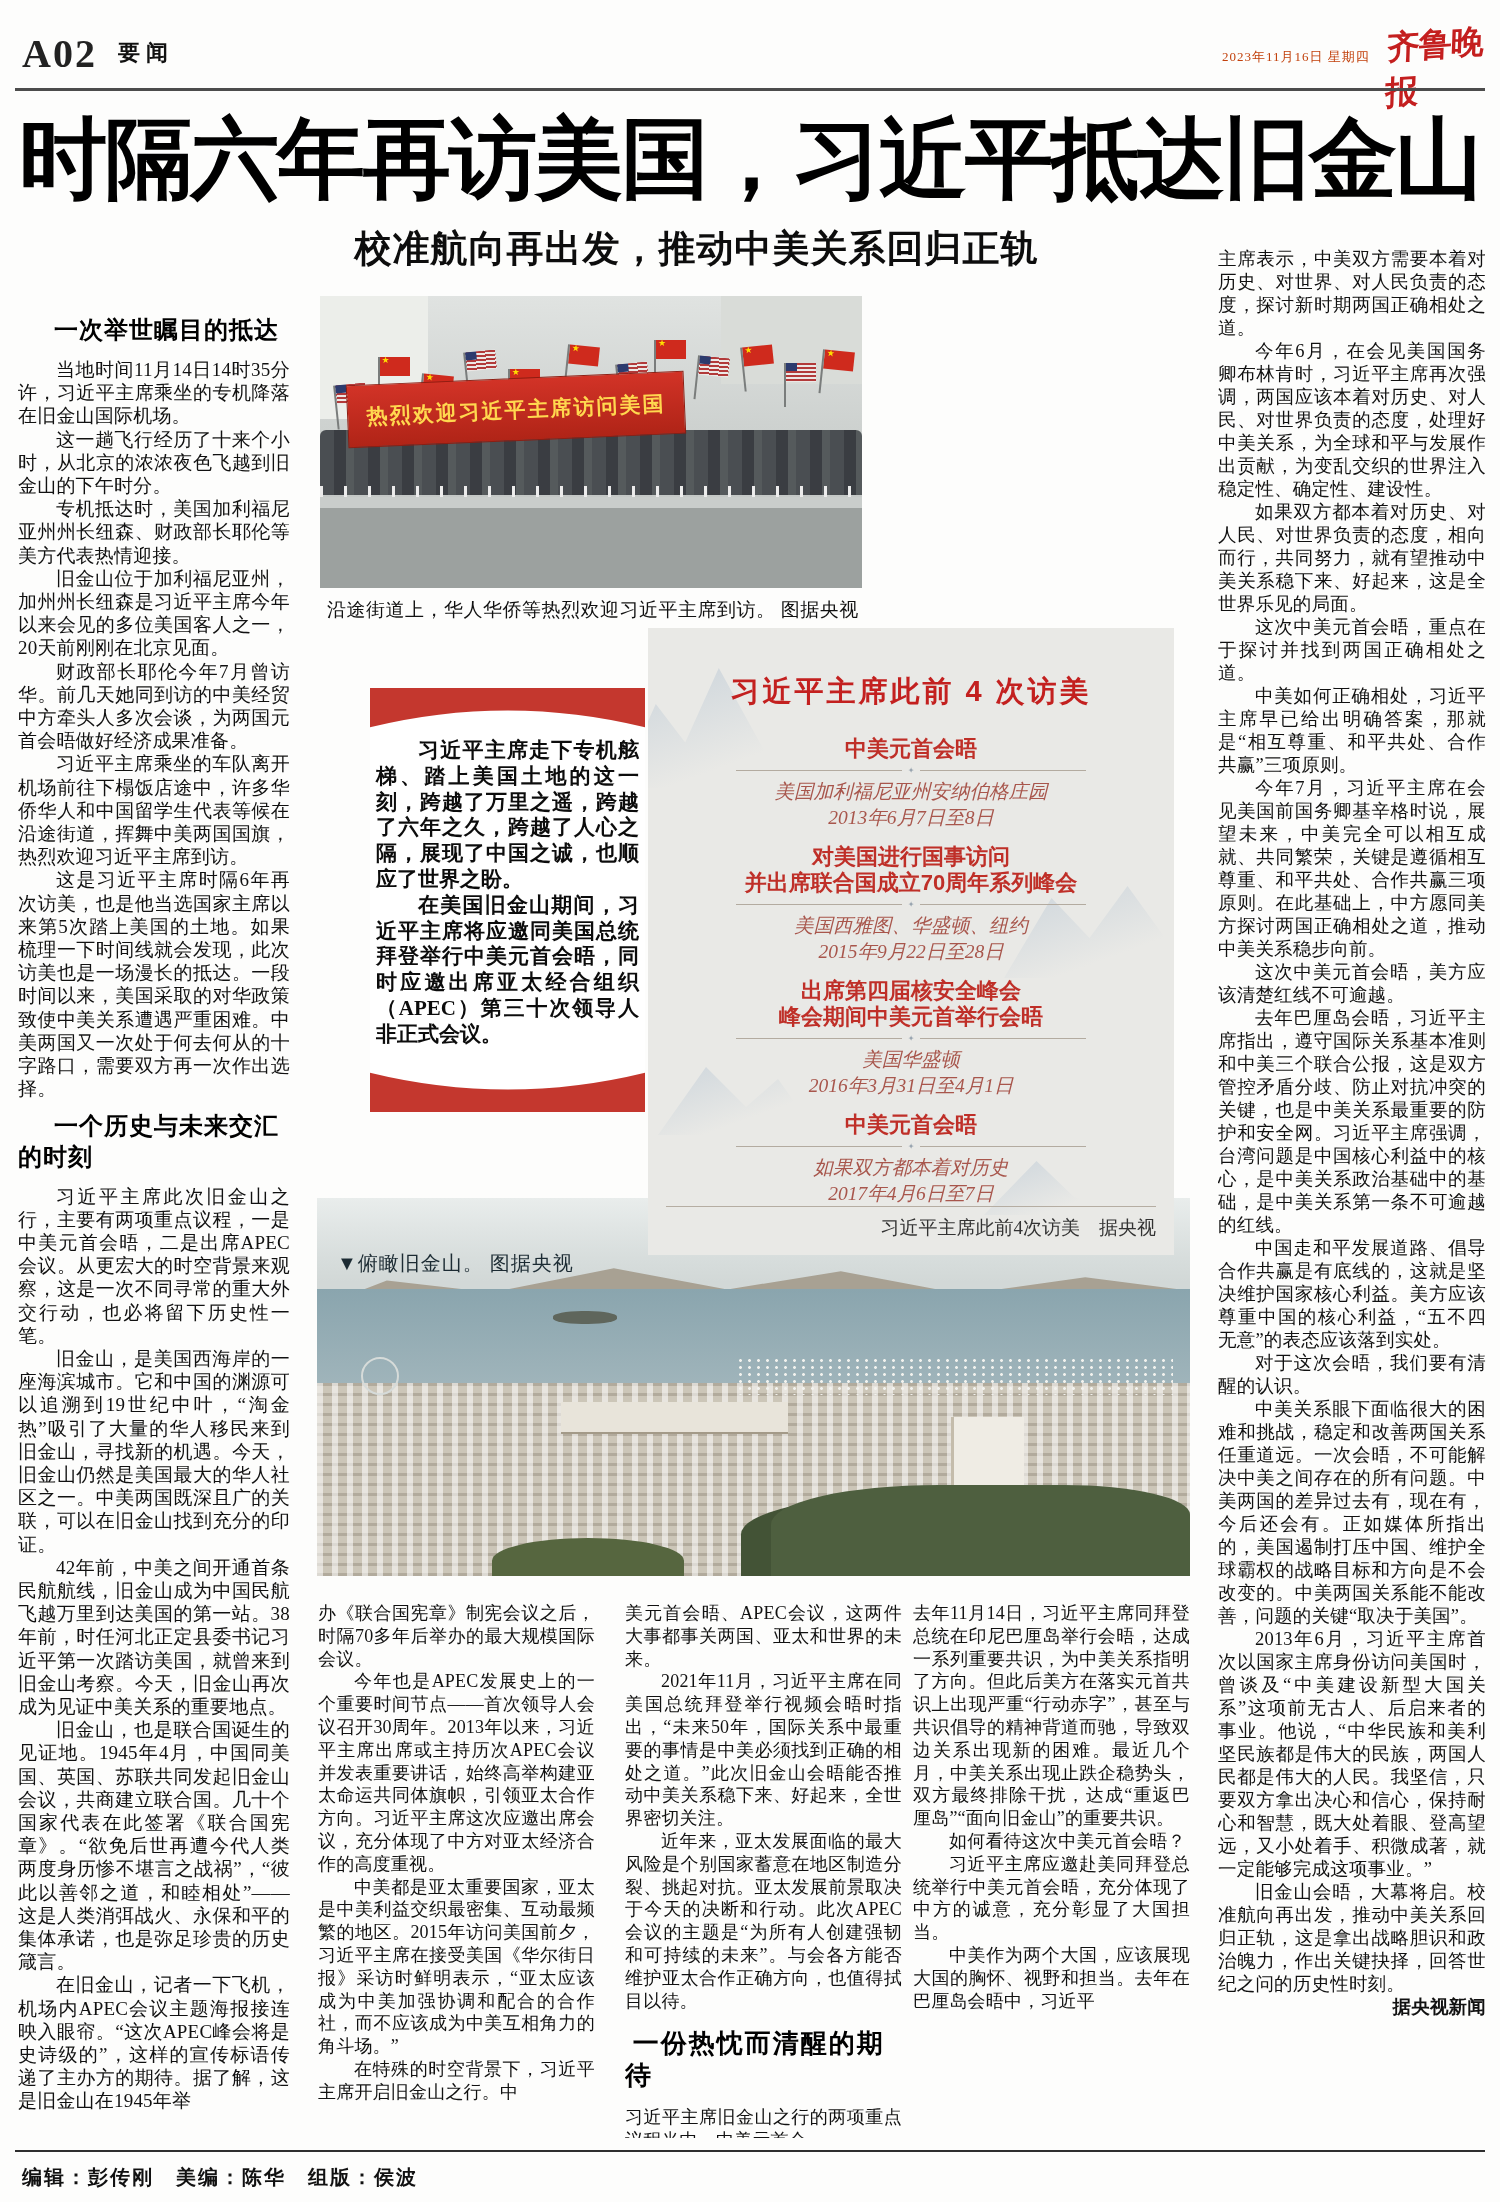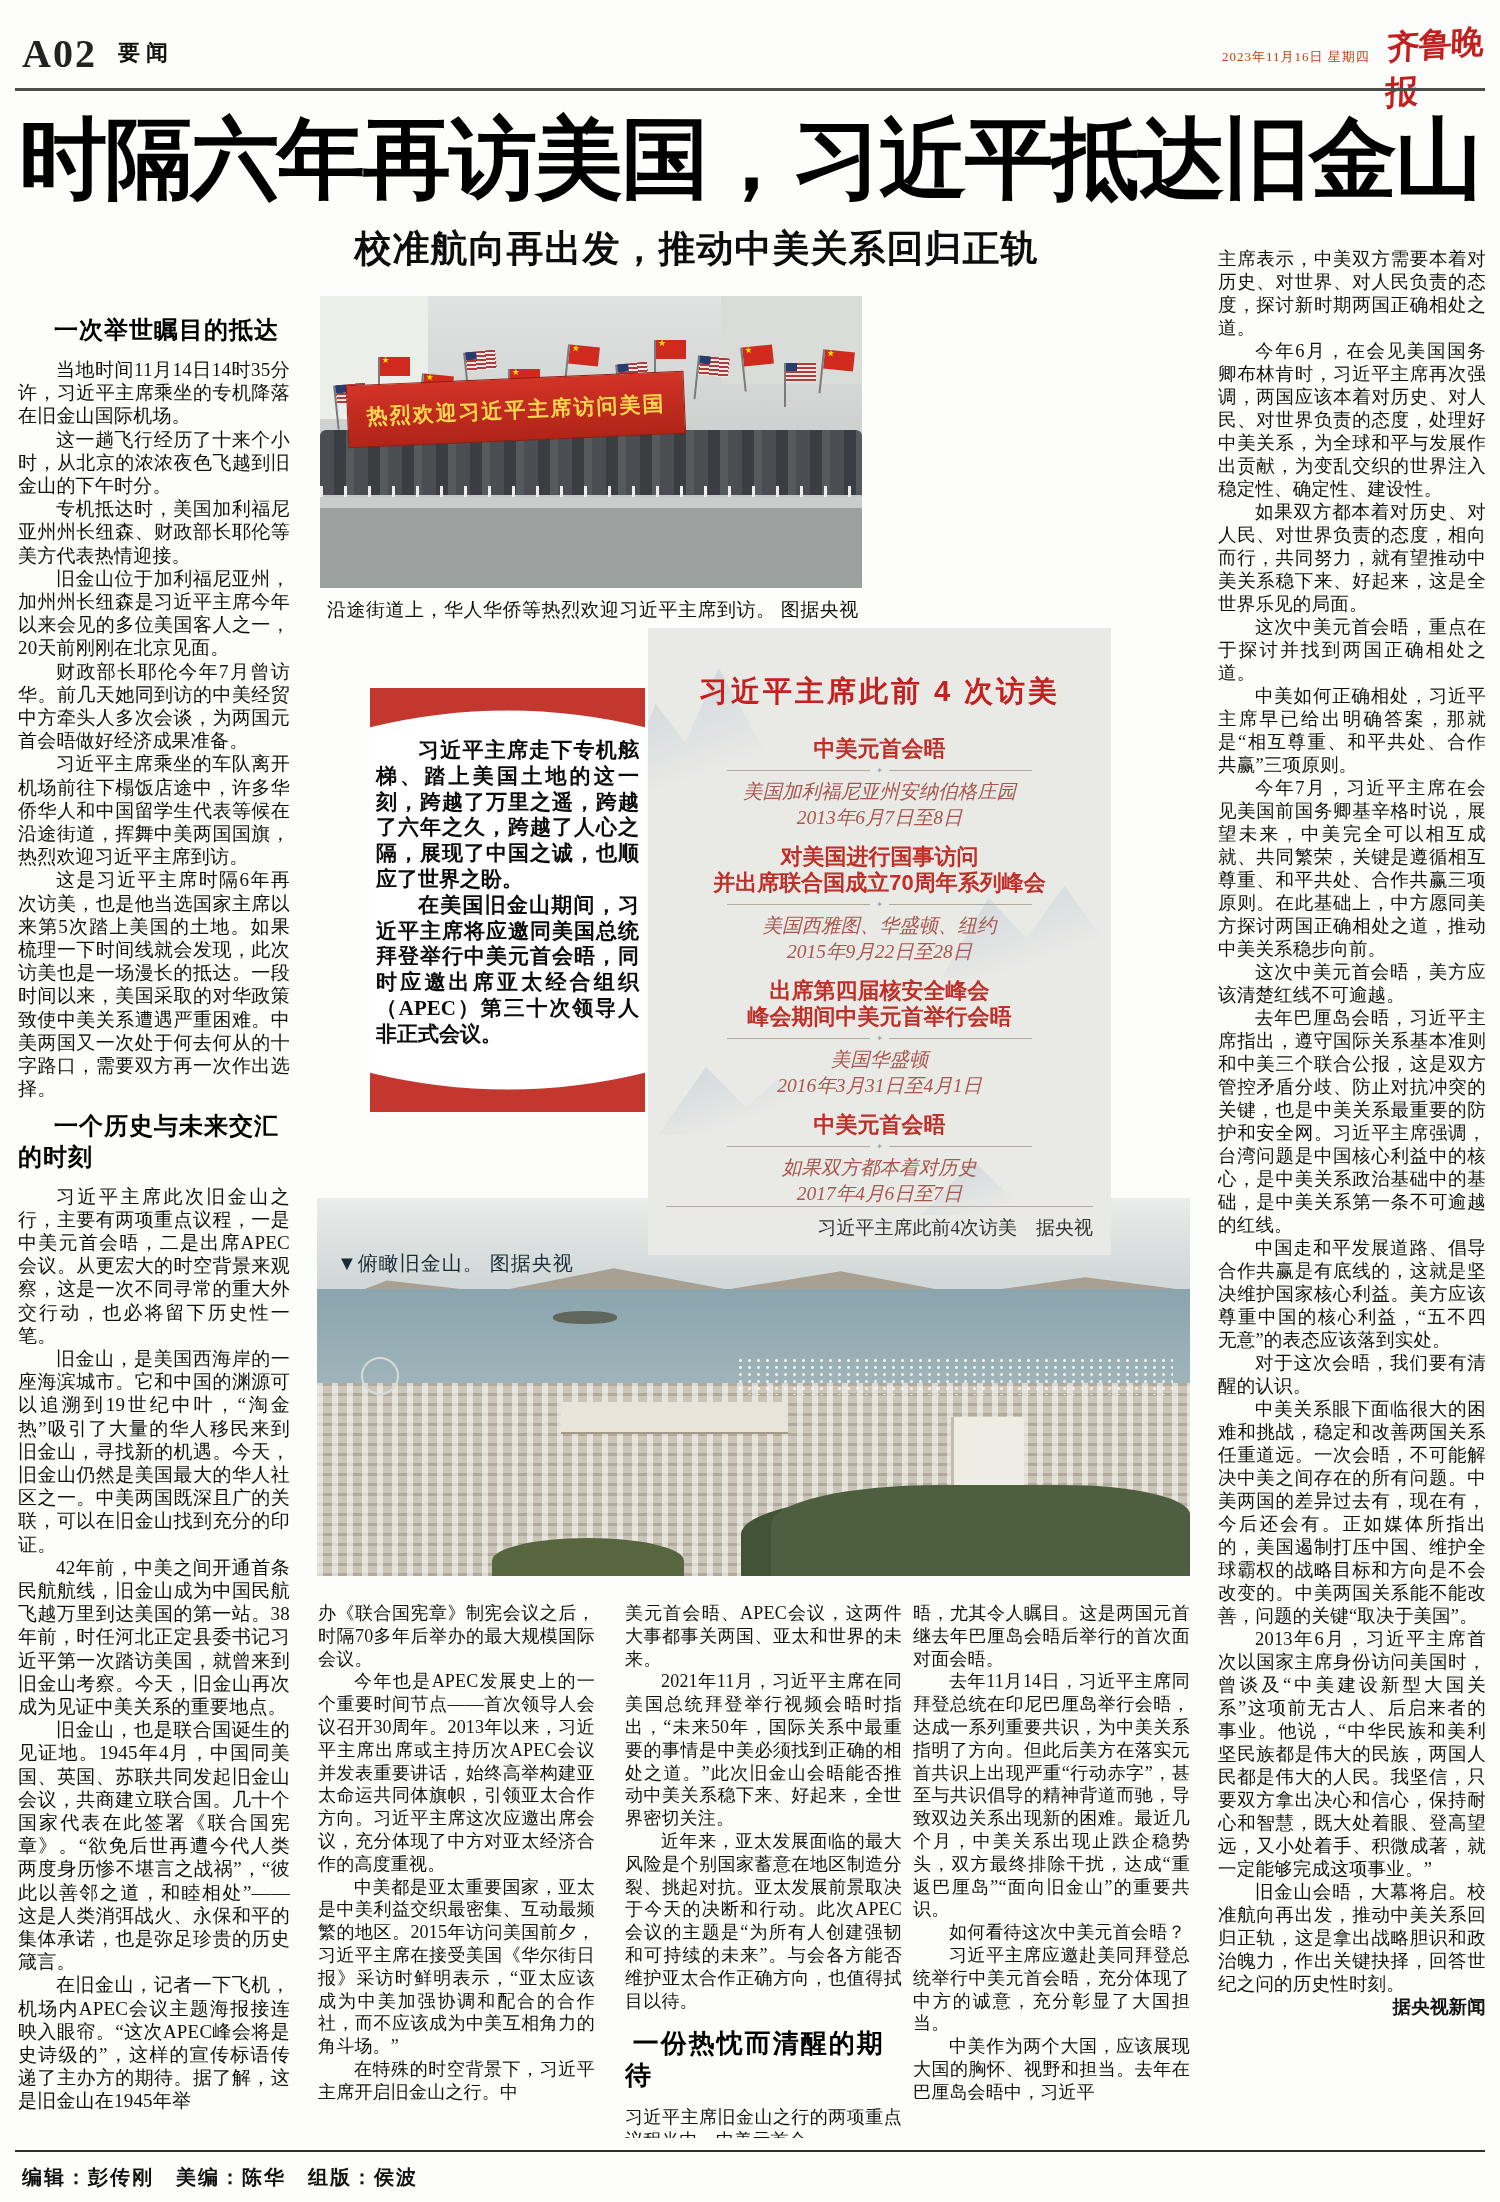--- a/index.html
+++ b/index.html
@@ -55,21 +55,21 @@
   .flag.cn::after{content:"★";position:absolute;left:2px;top:-2px;color:#ffde00;font-size:9px;}
   .flag.us{background:repeating-linear-gradient(#b23a3a 0 2px,#ece8e6 2px 4px);}
   .flag.us::after{content:"";position:absolute;left:0;top:0;width:11px;height:8px;background:#2c3b6e;}
   .photo-cap{position:absolute;font-size:19px;color:#111;letter-spacing:.5px;}
   
   .quote{position:absolute;left:370px;top:688px;width:275px;height:424px;background:#fff;}
   .quote svg{display:block;width:100%;height:42px;}
   .quote-txt{padding:8px 6px 0;font-size:21px;font-weight:700;line-height:25.8px;text-align:justify;color:#0c0c0c;}
   .quote-txt p{margin:0;text-indent:2em;}
   
-  .infobox{position:absolute;left:648px;top:628px;width:463px;height:627px;background:#e9e9e6;
+  .infobox{position:absolute;left:648px;top:628px;width:526px;height:627px;background:#e9e9e6;
            overflow:hidden;z-index:3;}
   .ib-mtn{position:absolute;background:linear-gradient(160deg,#b9c7d4 0%,rgba(185,199,212,0) 70%);opacity:.65;}
   .ib-m1{left:-30px;top:40px;width:210px;height:120px;clip-path:polygon(0 100%,18% 30%,32% 62%,48% 0,70% 70%,100% 100%);}
   .ib-m2{right:-20px;top:250px;width:190px;height:100px;clip-path:polygon(0 100%,25% 20%,45% 60%,65% 8%,100% 100%);}
   .ib-m3{left:10px;bottom:120px;width:160px;height:80px;clip-path:polygon(0 100%,30% 15%,55% 65%,75% 30%,100% 100%);}
   .ib-m4{right:40px;bottom:40px;width:150px;height:60px;clip-path:polygon(0 100%,35% 10%,60% 70%,100% 100%);}
   .ib-inner{position:relative;padding:44px 20px 0;text-align:center;}
   .ib-title{font-size:29px;font-weight:900;color:#c3201f;letter-spacing:3px;margin-bottom:24px;
             font-family:"Liberation Sans","DejaVu Sans",sans-serif;}
   .ib-entry{margin-bottom:13px;}
@@ -251,21 +251,20 @@
         <p>2021年11月，习近平主席在同美国总统拜登举行视频会晤时指出，“未来50年，国际关系中最重要的事情是中美必须找到正确的相处之道。”此次旧金山会晤能否推动中美关系稳下来、好起来，全世界密切关注。</p>
         <p>近年来，亚太发展面临的最大风险是个别国家蓄意在地区制造分裂、挑起对抗。亚太发展前景取决于今天的决断和行动。此次APEC会议的主题是“为所有人创建强韧和可持续的未来”。与会各方能否维护亚太合作正确方向，也值得拭目以待。</p>
       </div>
     <div class="sec-head-b">一份热忱而清醒的期待</div>
     <div>
         <p>习近平主席旧金山之行的两项重点议程当中，中美元首会</p>
       </div>
   </div>
 
   <div class="col bodytxt col-c cont">
-      <p>晤，尤其令人瞩目。这是两国元首继去年巴厘岛会晤后举行的首次面对面会晤。</p>
       <p>去年11月14日，习近平主席同拜登总统在印尼巴厘岛举行会晤，达成一系列重要共识，为中美关系指明了方向。但此后美方在落实元首共识上出现严重“行动赤字”，甚至与共识倡导的精神背道而驰，导致双边关系出现新的困难。最近几个月，中美关系出现止跌企稳势头，双方最终排除干扰，达成“重返巴厘岛”“面向旧金山”的重要共识。</p>
       <p>如何看待这次中美元首会晤？</p>
       <p>习近平主席应邀赴美同拜登总统举行中美元首会晤，充分体现了中方的诚意，充分彰显了大国担当。</p>
       <p>中美作为两个大国，应该展现大国的胸怀、视野和担当。去年在巴厘岛会晤中，习近平</p>
     </div>
 
   <div class="col bodytxt col-right cont">
     <div class="cont">
         <p>主席表示，中美双方需要本着对历史、对世界、对人民负责的态度，探讨新时期两国正确相处之道。</p>
         <p>今年6月，在会见美国国务卿布林肯时，习近平主席再次强调，两国应该本着对历史、对人民、对世界负责的态度，处理好中美关系，为全球和平与发展作出贡献，为变乱交织的世界注入稳定性、确定性、建设性。</p>

